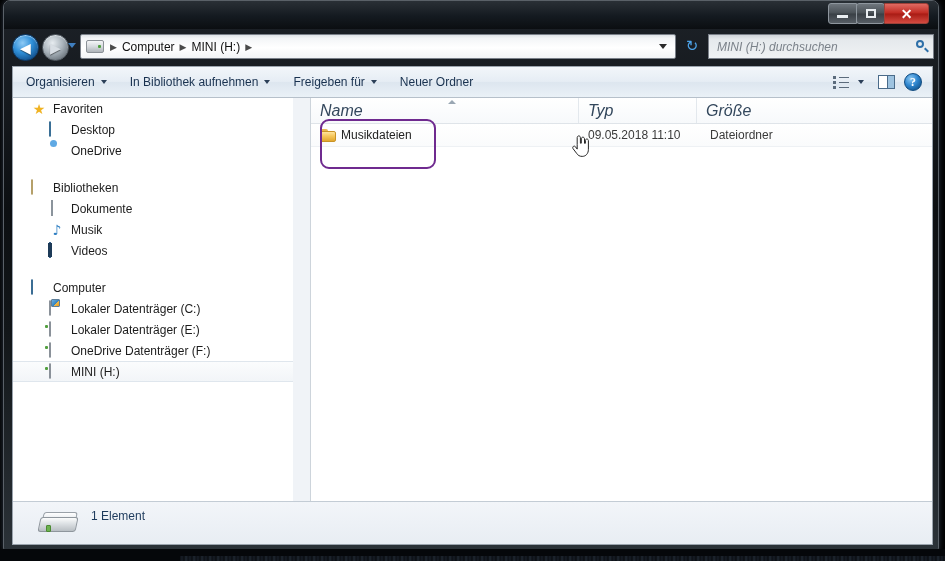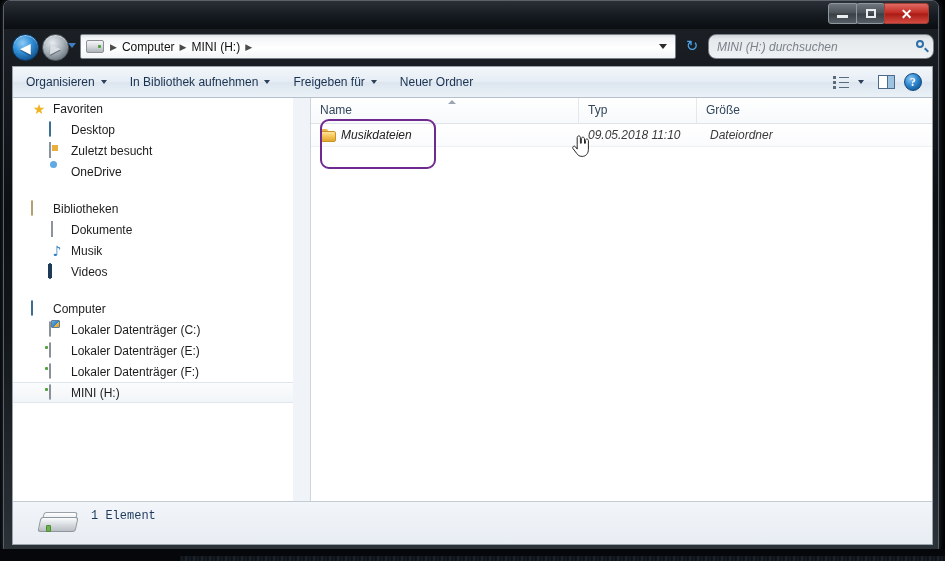--- a/index.html
+++ b/index.html
@@ -189,21 +189,21 @@
     font-family: "DejaVu Sans", sans-serif;
     line-height: 1;
   }
 
   .search-box {
     position: absolute;
     left: 704px; top: 5px;
     width: 226px; height: 25px;
     background: linear-gradient(to bottom, #cfd4d9 0%, #e5e9ec 18%, #eff2f4 100%);
     border: 1px solid #7a8089;
-    border-radius: 8px;
+    border-radius: 0;
     box-sizing: border-box;
     display: flex;
     align-items: center;
     padding: 0 4px 0 8px;
   }
   .search-ph {
     flex: 1 1 auto;
     font-size: 12px;
     font-style: italic;
     color: #7b828a;
@@ -539,46 +539,46 @@
   }
   .col-head {
     height: 25px;
     background: linear-gradient(to bottom, #ffffff 0%, #f7f9fb 100%);
     border-bottom: 1px solid #dfe4e9;
     display: flex;
     align-items: center;
     position: relative;
   }
   .col-cell {
-    font-size: 12px;
+    font-size: 16px;
     color: #33475c;
     padding-left: 9px;
     height: 25px;
     line-height: 25px;
     border-right: 1px solid #e3e8ed;
     box-sizing: border-box;
     white-space: nowrap;
     overflow: hidden;
+    font-style: italic;
   }
   .sort-marker {
     position: absolute;
     left: 137px; top: 2px;
     width: 0; height: 0;
     border-left: 4px solid transparent;
     border-right: 4px solid transparent;
     border-bottom: 4px solid #9aa7b3;
   }
 
   .file-row {
     display: flex;
     height: 22px;
     background: linear-gradient(to bottom, #ffffff 0%, #fafbfc 100%);
     border-bottom: 1px solid #eef1f4;
     position: relative;
-    font-style: italic;
   }
   .fr-cell {
     font-size: 12px;
     color: #222222;
     padding-left: 9px;
     box-sizing: border-box;
     white-space: nowrap;
     overflow: hidden;
     display: flex;
     align-items: center;
@@ -632,21 +632,20 @@
   .statusbar {
     position: absolute;
     left: 0; bottom: 0;
     width: 100%;
     height: 43px;
     background: linear-gradient(to bottom, #f2f5f9 0%, #e8edf3 100%);
     border-top: 1px solid #c3ccd5;
     box-sizing: border-box;
     display: flex;
     align-items: center;
-    font-family: Liberation Mono, monospace;
   }
   .status-drive {
     width: 40px; height: 26px;
     margin: 0 12px 0 26px;
     position: relative;
     flex: 0 0 auto;
   }
   .status-drive .sd-body {
     position: absolute;
     left: 0; top: 7px;
@@ -793,24 +792,20 @@
 
         <div class="nav-item group">
           <span class="nav-ico ico-star">★</span>
           <span>Favoriten</span>
         </div>
         <div class="nav-item child">
           <span class="nav-ico"><span class="ico-desktop"></span></span>
           <span>Desktop</span>
         </div>
         <div class="nav-item child">
-          <span class="nav-ico"><span class="ico-recent"></span></span>
-          <span>Zuletzt besucht</span>
-        </div>
-        <div class="nav-item child">
           <span class="nav-ico"><span class="ico-cloud"></span></span>
           <span>OneDrive</span>
         </div>
 
         <div class="nav-gap"></div>
 
         <div class="nav-item group">
           <span class="nav-ico"><span class="ico-lib"></span></span>
           <span>Bibliotheken</span>
         </div>
@@ -836,21 +831,21 @@
         <div class="nav-item child">
           <span class="nav-ico"><span class="ico-drive-sys"></span></span>
           <span>Lokaler Datenträger (C:)</span>
         </div>
         <div class="nav-item child">
           <span class="nav-ico"><span class="ico-drive"></span></span>
           <span>Lokaler Datenträger (E:)</span>
         </div>
         <div class="nav-item child">
           <span class="nav-ico"><span class="ico-drive"></span></span>
-          <span>Lokaler Datenträger (F:)</span>
+          <span>OneDrive Datenträger (F:)</span>
         </div>
         <div class="nav-item child selected">
           <span class="nav-ico"><span class="ico-drive"></span></span>
           <span>MINI (H:)</span>
         </div>
       </div>
 
       <div class="nav-scroll">
         <div class="sb-arrow up">
           <span class="sb-tri-up"></span>

